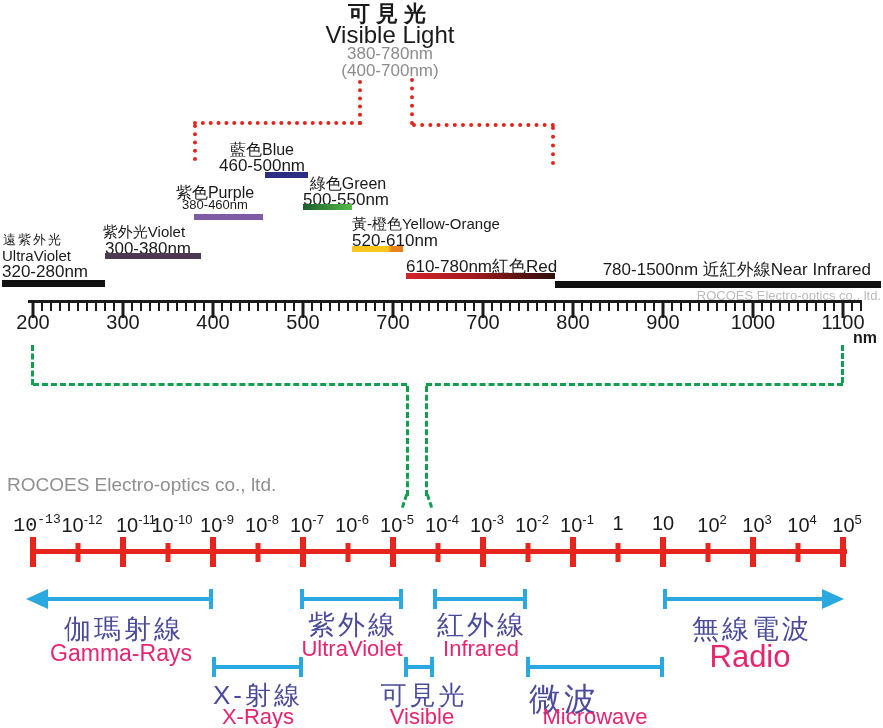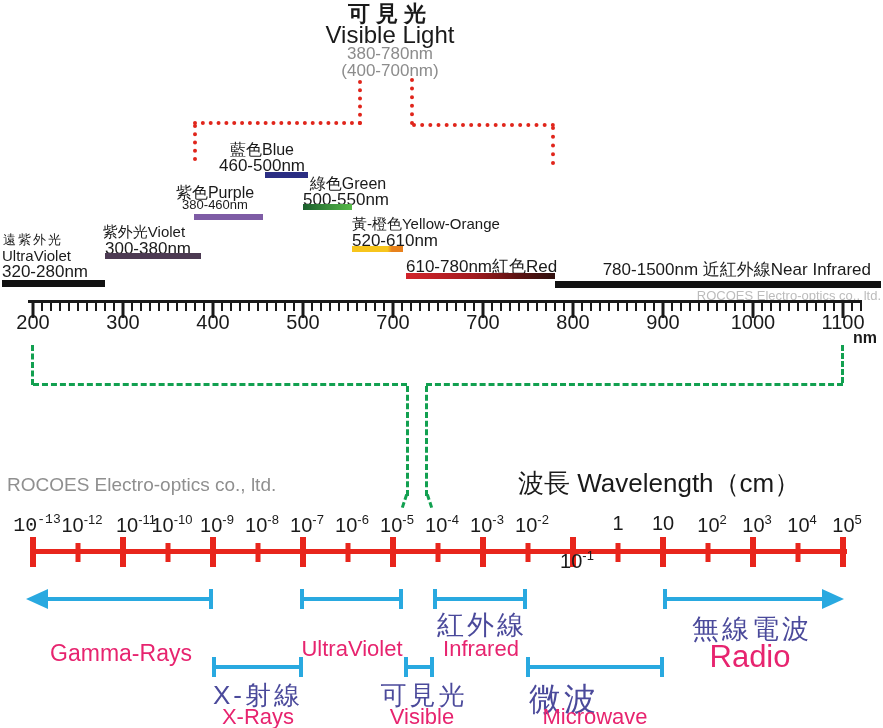--- a/index.html
+++ b/index.html
@@ -212,21 +212,20 @@
   <div class="dash-v" style="left:31px;top:345px;height:40px;"></div>
   <div class="dash-h" style="left:33px;top:383px;width:374px;"></div>
   <div class="dash-h" style="left:426px;top:383px;width:417px;"></div>
   <div class="dash-v" style="left:841px;top:345px;height:38px;"></div>
   <div class="dash-v" style="left:406px;top:386px;height:110px;"></div>
   <div class="dash-v" style="left:425px;top:386px;height:110px;"></div>
   <div class="dash-v" style="left:403px;top:494px;height:14px;transform:rotate(18deg);"></div>
   <div class="dash-v" style="left:428px;top:494px;height:14px;transform:rotate(-18deg);"></div>
 
   <div class="lbl" style="left:7px;top:474px;font-size:19px;color:var(--gray);">ROCOES Electro-optics co., ltd.</div>
-  <div class="lbl" style="left:518px;top:469px;font-size:26px;">波長 Wavelength（cm）</div>
 
   <div class="cm-base"></div>
   <div>
       <div class="cm-tick tall" style="left: 33px;"></div>
       <div class="cm-tick" style="left: 78px;"></div>
       <div class="cm-tick tall" style="left: 123px;"></div>
       <div class="cm-tick" style="left: 168px;"></div>
       <div class="cm-tick tall" style="left: 213px;"></div>
       <div class="cm-tick" style="left: 258px;"></div>
       <div class="cm-tick tall" style="left: 303px;"></div>
@@ -249,21 +248,21 @@
       <div class="cm-label" style="left: 136px; text-align: center;"><span>10</span><sup>-11</sup></div>
       <div class="cm-label" style="left: 172px;"><span>10</span><sup>-10</sup></div>
       <div class="cm-label" style="left: 217px;"><span>10</span><sup>-9</sup></div>
       <div class="cm-label" style="left: 262px;"><span>10</span><sup>-8</sup></div>
       <div class="cm-label" style="left: 307px;"><span>10</span><sup>-7</sup></div>
       <div class="cm-label" style="left: 352px;"><span>10</span><sup>-6</sup></div>
       <div class="cm-label" style="left: 397px;"><span>10</span><sup>-5</sup></div>
       <div class="cm-label" style="left: 442px;"><span>10</span><sup>-4</sup></div>
       <div class="cm-label" style="left: 487px;"><span>10</span><sup>-3</sup></div>
       <div class="cm-label" style="left: 532px;"><span>10</span><sup>-2</sup></div>
-      <div class="cm-label" style="left: 577px; margin-top: 36px;"><span>10</span><sup>-1</sup></div>
+      <div class="cm-label" style="left: 577px;"><span>10</span><sup>-1</sup></div>
       <div class="cm-label" style="left: 618px;"><span>1</span></div>
       <div class="cm-label" style="left: 663px;"><span>10</span></div>
       <div class="cm-label" style="left: 712px;"><span>10</span><sup>2</sup></div>
       <div class="cm-label" style="left: 757px;"><span>10</span><sup>3</sup></div>
       <div class="cm-label" style="left: 802px;"><span>10</span><sup>4</sup></div>
       <div class="cm-label" style="left: 847px;"><span>10</span><sup>5</sup></div>
     </div>
 
   <div class="arrow-l" style="left:26px;top:589px;"></div>
   <div class="bline" style="left:44px;top:597px;width:168px;"></div>
@@ -286,22 +285,24 @@
   <div class="bcap" style="left:299px;top:657px;"></div>
 
   <div class="bcap" style="left:404px;top:657px;"></div>
   <div class="bline" style="left:404px;top:665px;width:30px;"></div>
   <div class="bcap" style="left:430px;top:657px;"></div>
 
   <div class="bcap" style="left:526px;top:657px;"></div>
   <div class="bline" style="left:526px;top:665px;width:138px;"></div>
   <div class="bcap" style="left:660px;top:657px;"></div>
 
+  <div class="band-cjk" style="left:124px;top:611px;">伽瑪射線</div>
   <div class="band-en" style="left:121px;top:640px;font-size:23px;">Gamma-Rays</div>
 
+  <div class="band-cjk" style="left:353px;top:607px;">紫外線</div>
   <div class="band-en" style="left:352px;top:636px;">UltraViolet</div>
 
   <div class="band-cjk" style="left:482px;top:607px;">紅外線</div>
   <div class="band-en" style="left:481px;top:636px;">Infrared</div>
 
   <div class="band-cjk" style="left:752px;top:611px;">無線電波</div>
   <div class="band-en" style="left:750px;top:639px;font-size:31px;">Radio</div>
 
   <div class="band-cjk" style="left:258px;top:678px;font-size:26px;">X-射線</div>
   <div class="band-en" style="left:258px;top:704px;">X-Rays</div>

